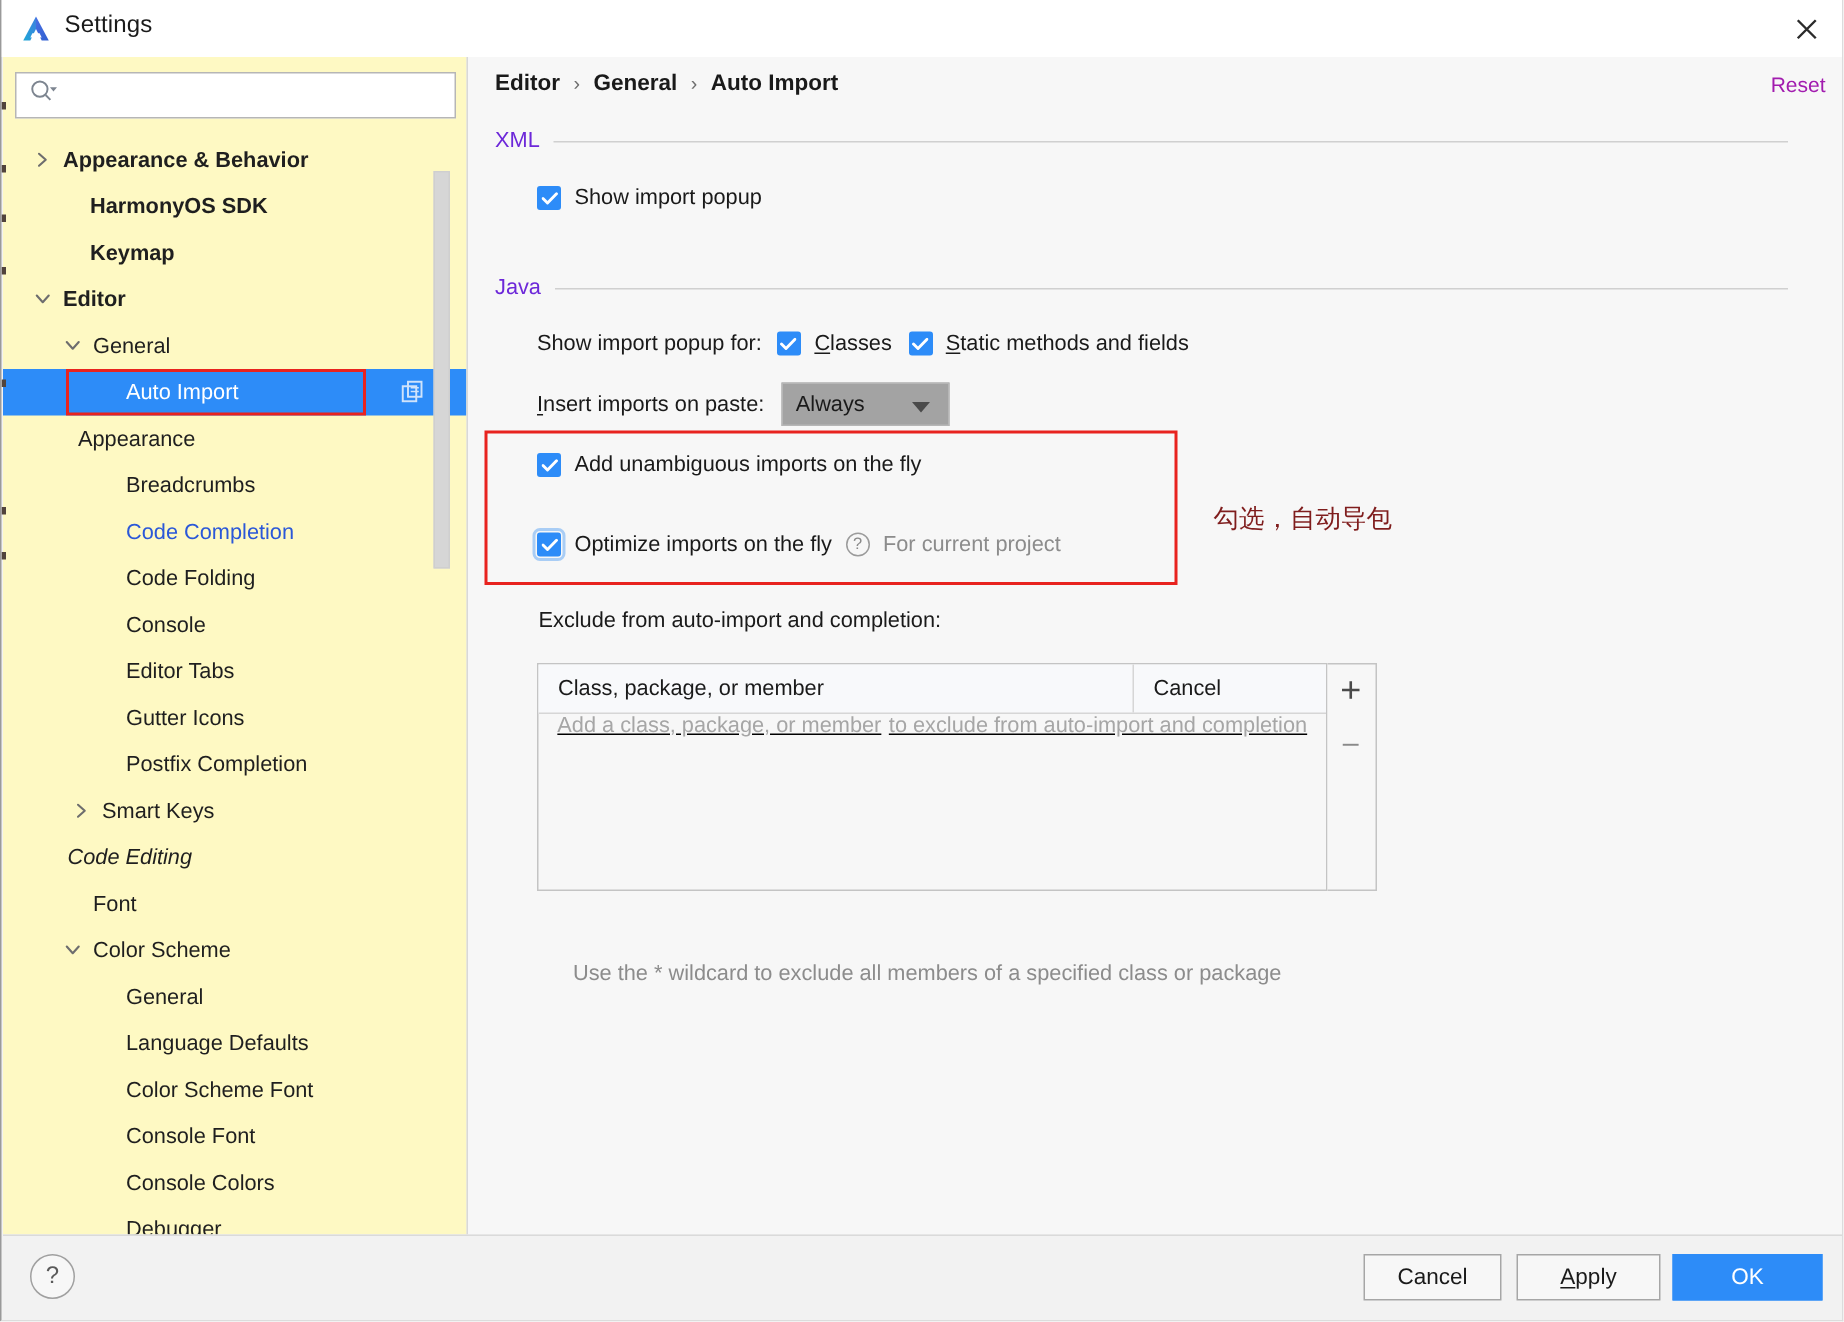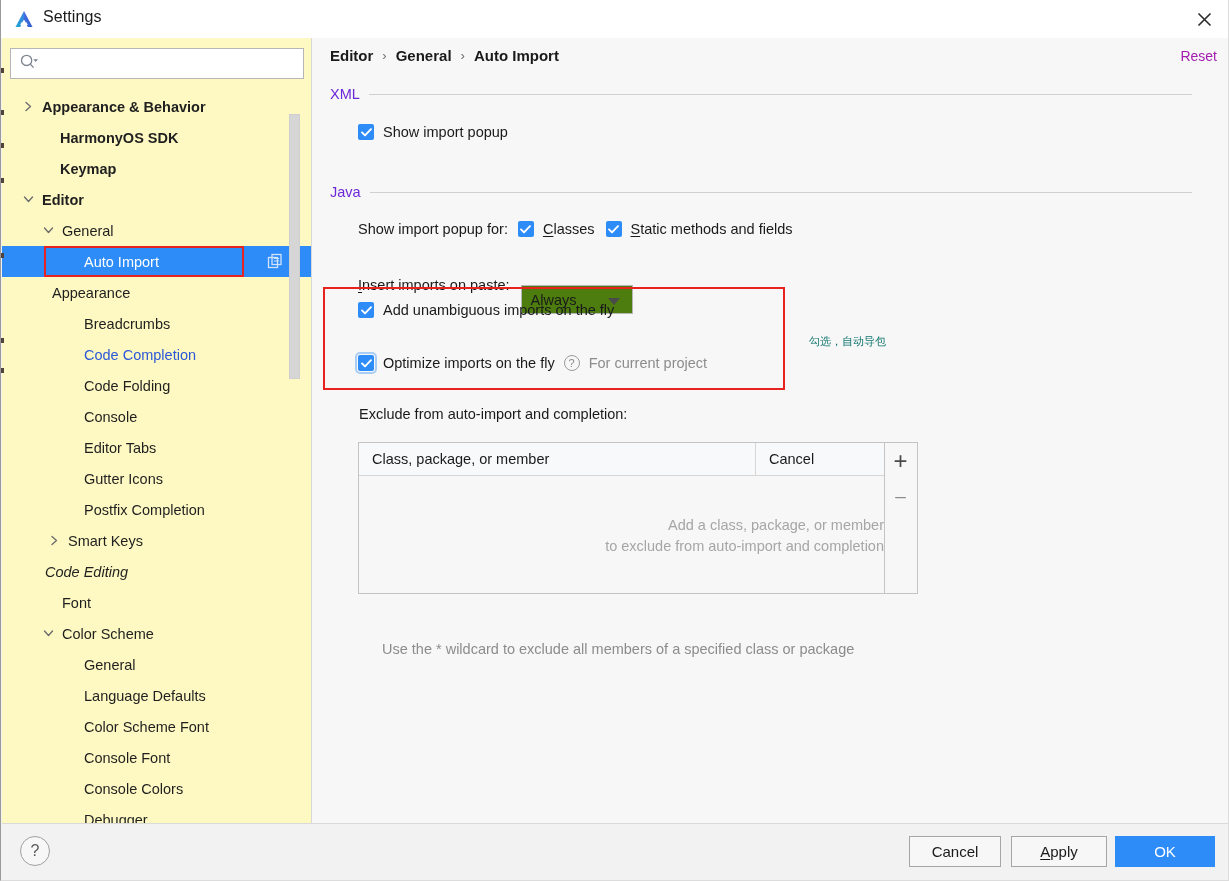--- a/index.html
+++ b/index.html
@@ -177,46 +177,45 @@
     position: relative;
   }
   .cb.focused { outline: 2px solid #a9cdf5; outline-offset: 1px; }
   .cb svg { display: block; }
   .cb-label { margin-left: 9px; cursor: default; }
   .mn { text-decoration: underline; text-underline-offset: 2px; }
 
   
   .dropdown {
     width: 112px; height: 29px;
-    background: #4d7c0f;
+    background: #a3a3a3;
     border: 1px solid #b6b6b6;
     display: flex; align-items: center;
     cursor: pointer;
     position: relative;
-    margin-top: 30px;
   }
   .dropdown .dd-val {
     margin-left: 9px; font-size: 14.5px; color: #1a1a1a;
   }
   .dropdown .dd-arrow {
     position: absolute; right: 12px; top: 12px;
     width: 0; height: 0;
     border-left: 6px solid transparent;
     border-right: 6px solid transparent;
     border-top: 7px solid #4a4a4a;
   }
 
   .red-box {
     position: absolute;
     border: 2px solid #e8231f;
     pointer-events: none;
   }
   .annotation-cn {
     position: absolute;
-    font-size: 11px; color: #0f766e;
+    font-size: 17px; color: #7f1d1d;
     font-family: Liberation Sans, sans-serif;
     white-space: nowrap;
   }
 
   .help-circle {
     width: 16px; height: 16px;
     border: 1px solid #9b9b9b; border-radius: 50%;
     display: inline-flex; align-items: center; justify-content: center;
     font-size: 11px; color: #8a8a8a; line-height: 1;
     flex: 0 0 16px; cursor: pointer;
@@ -241,23 +240,24 @@
   .excl-th {
     font-size: 14.5px; color: #1a1a1a;
     display: flex; align-items: center;
     padding-left: 13px;
     cursor: pointer;
   }
   .excl-th.c1 { width: 397px; border-right: 1px solid #d6d6d6; }
   .excl-th.c2 { width: 128px; }
   .excl-body {
     height: 118px;
-    display: flex; flex-direction: column;
-    align-items: flex-end; justify-content: center;
+    display: flex; flex-direction: row;
+    align-items: flex-start; justify-content: center;
     gap: 5px;
+    text-decoration: underline;
   }
   .excl-empty-line { font-size: 14.5px; color: #a6a6a6; }
   .excl-sidebtns {
     position: absolute; left: 573px; top: 404px;
     width: 33px; height: 152px;
     border: 1px solid #c4c4c4; border-left: 0;
     background: #f7f7f7;
   }
   .excl-btn {
     width: 31px; height: 35px;

